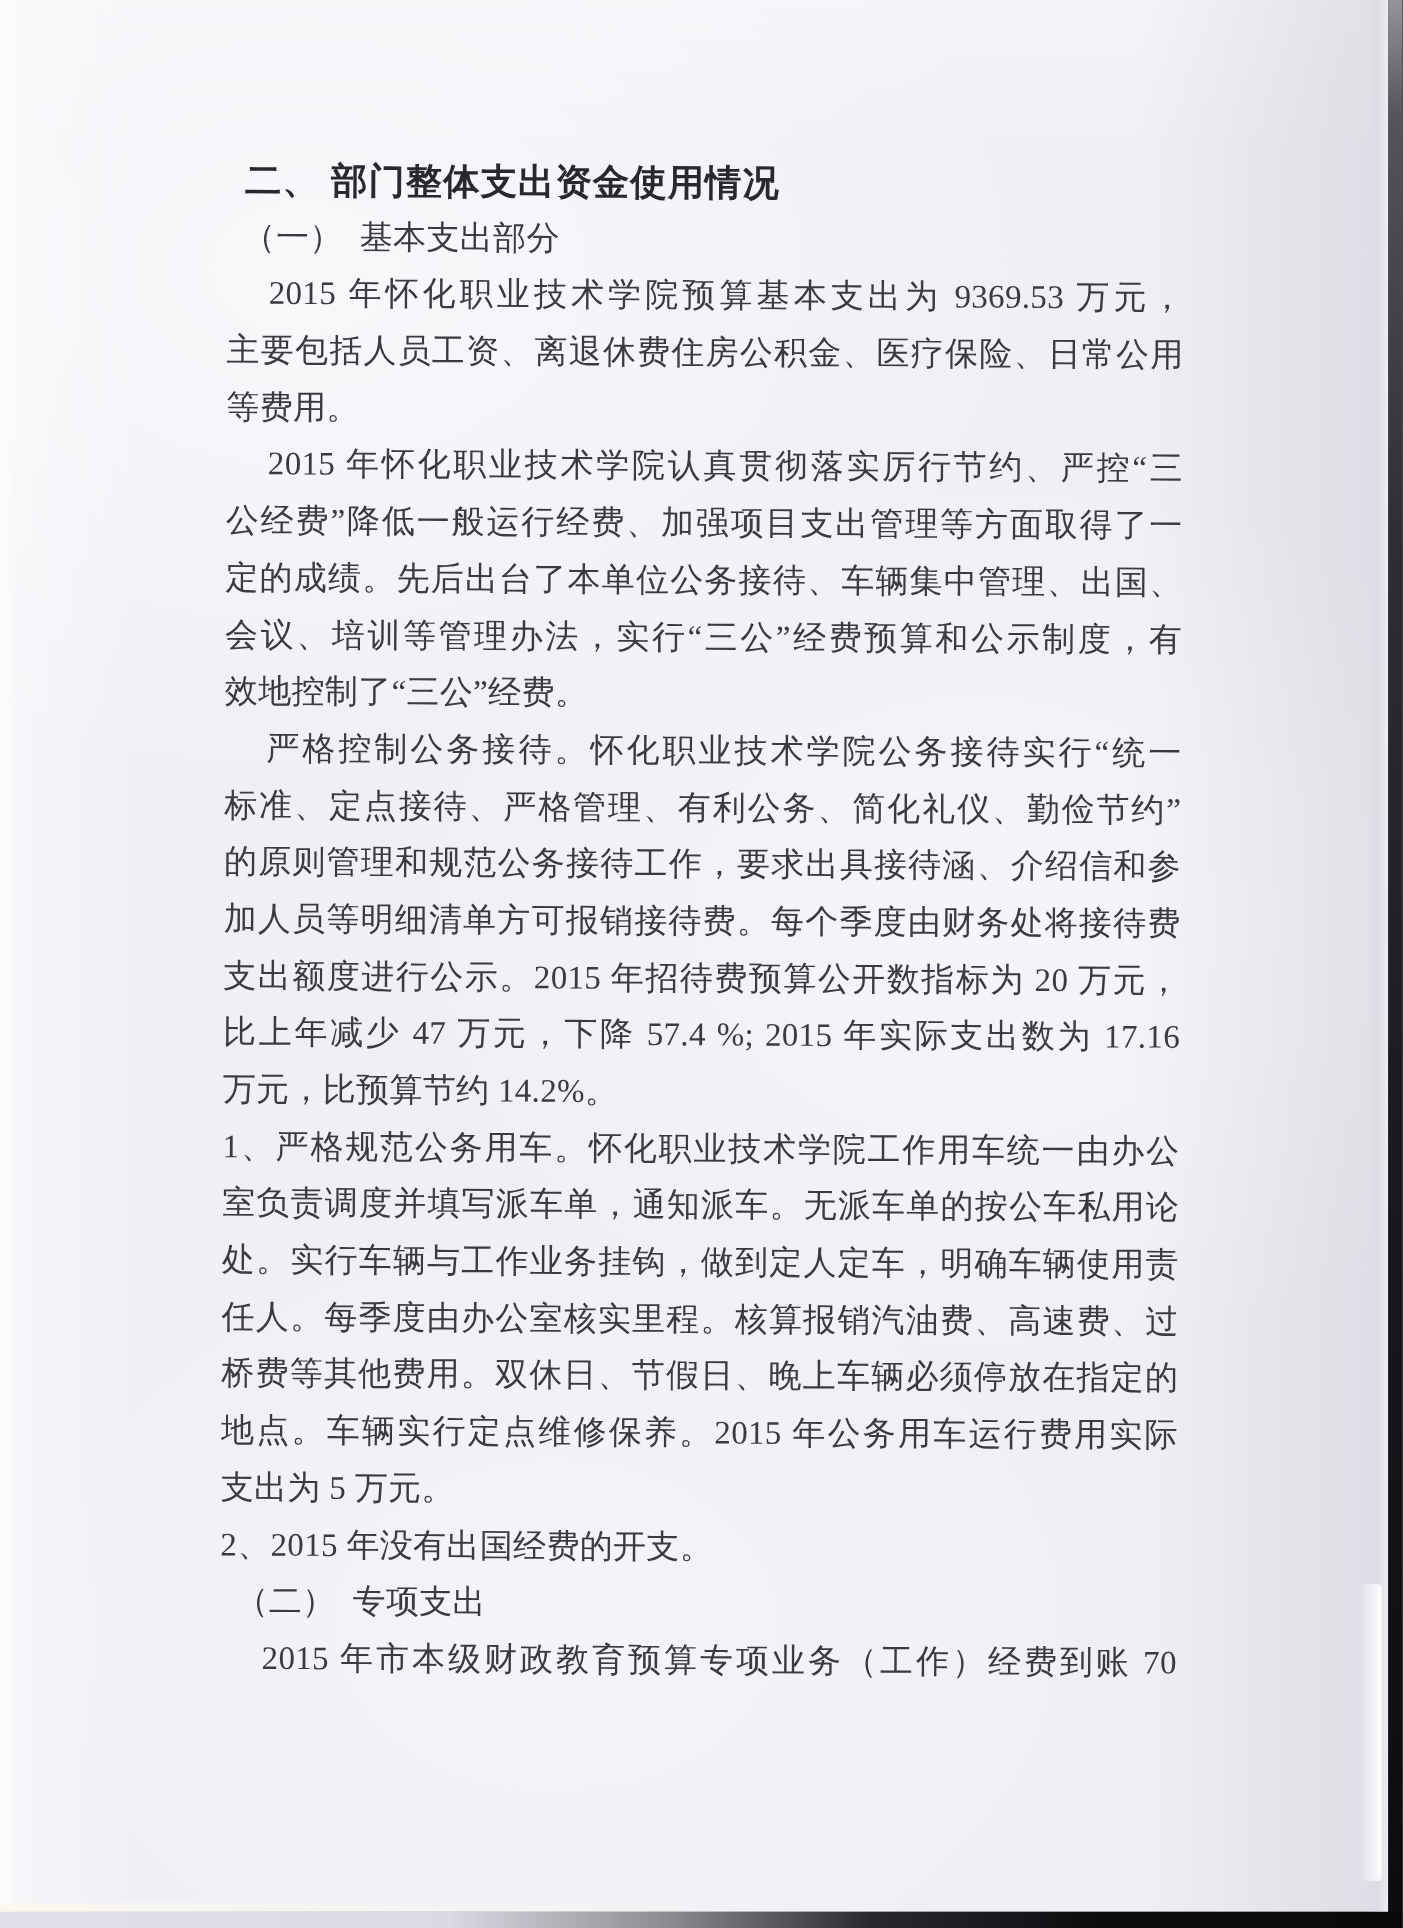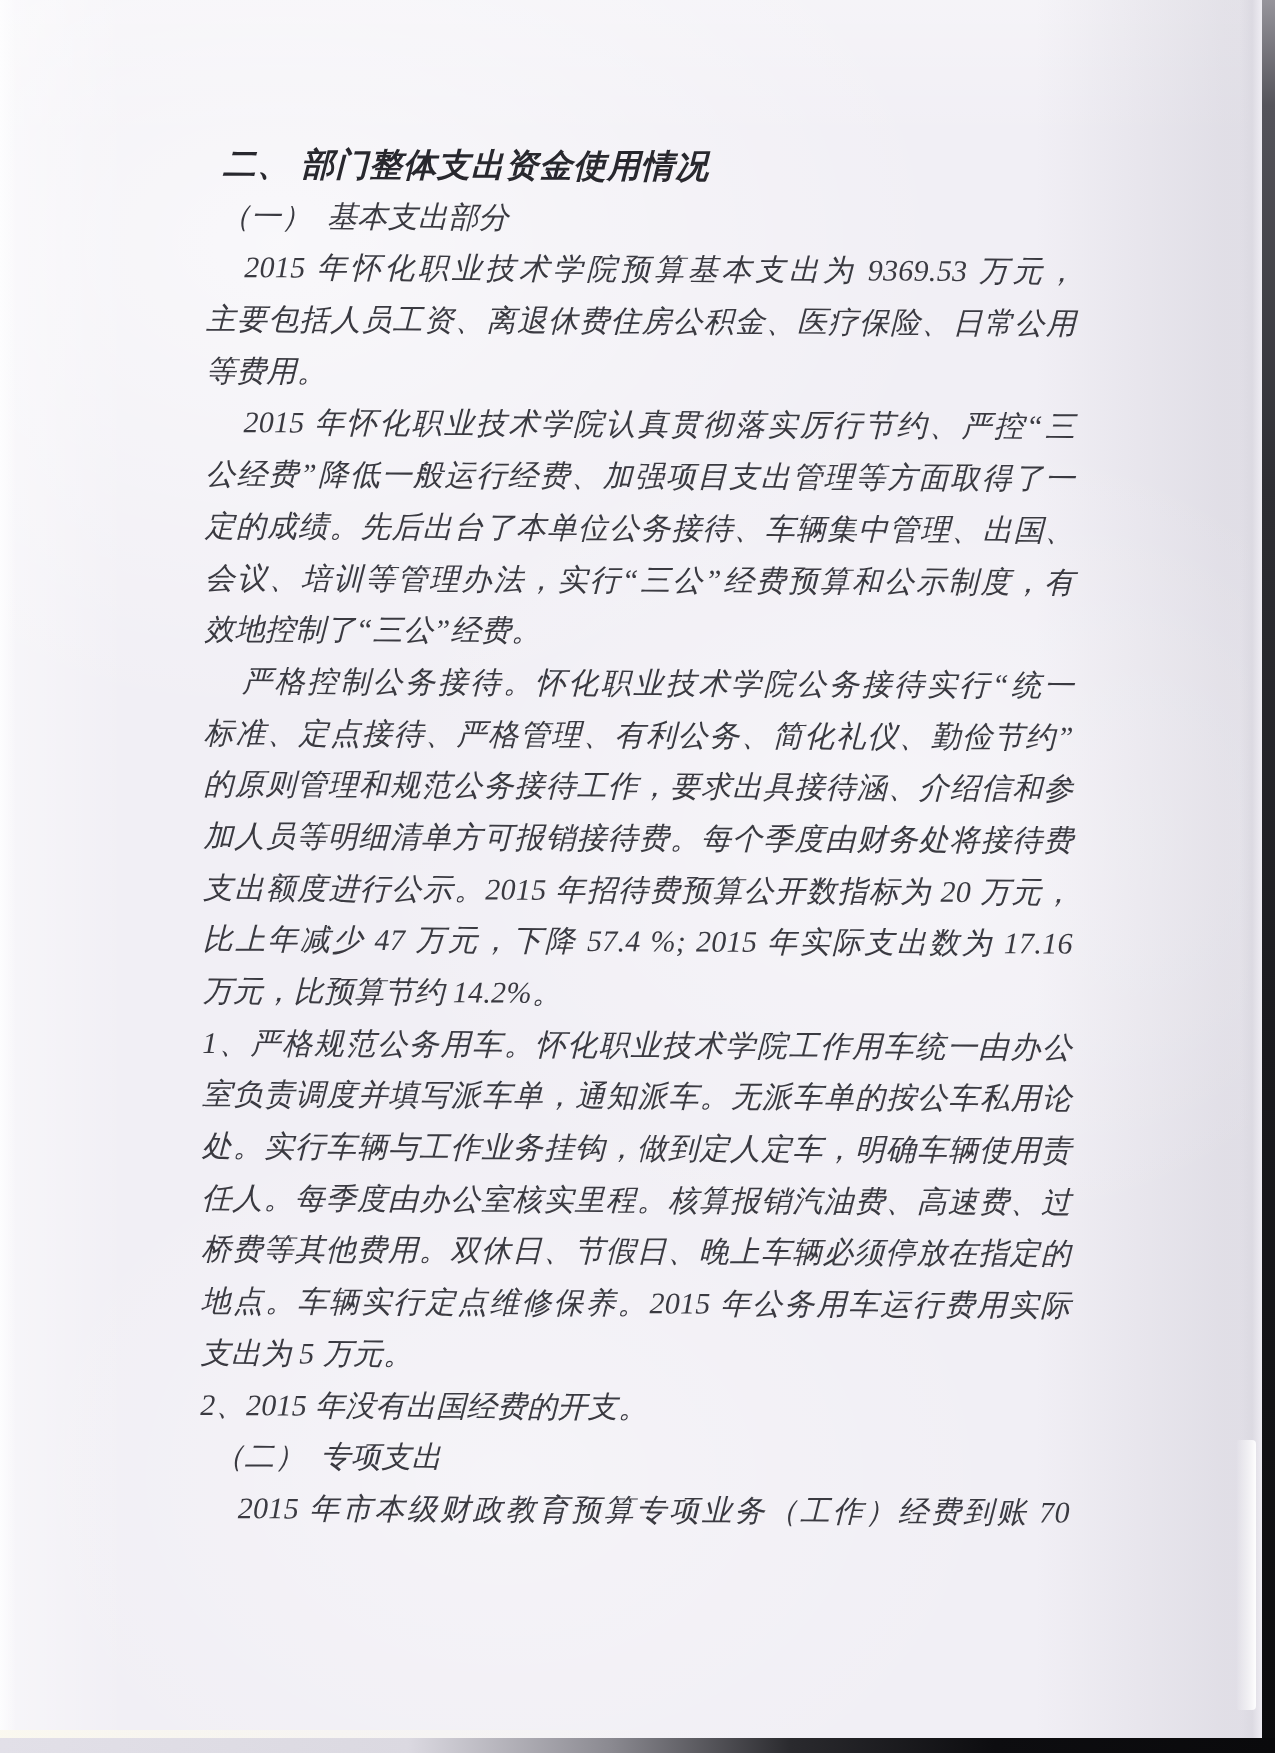--- a/index.html
+++ b/index.html
@@ -8,21 +8,20 @@
     width: 1275px;
     height: 1753px;
     overflow: hidden;
     background: #101013;
     font-family: "Liberation Serif", "DejaVu Serif", serif;
   }
   .scan-frame {
     position: relative;
     width: 1275px;
     height: 1753px;
-    font-style: italic;
   }
   
   .paper {
     position: absolute;
     left: 0; top: 0;
     width: 1262px;
     height: 1738px;
     background:
       radial-gradient(1100px 780px at 22% 14%, rgba(255,255,255,0.55), rgba(255,255,255,0) 62%),
       radial-gradient(900px 720px at 70% 48%, rgba(255,255,255,0.35), rgba(255,255,255,0) 60%),

